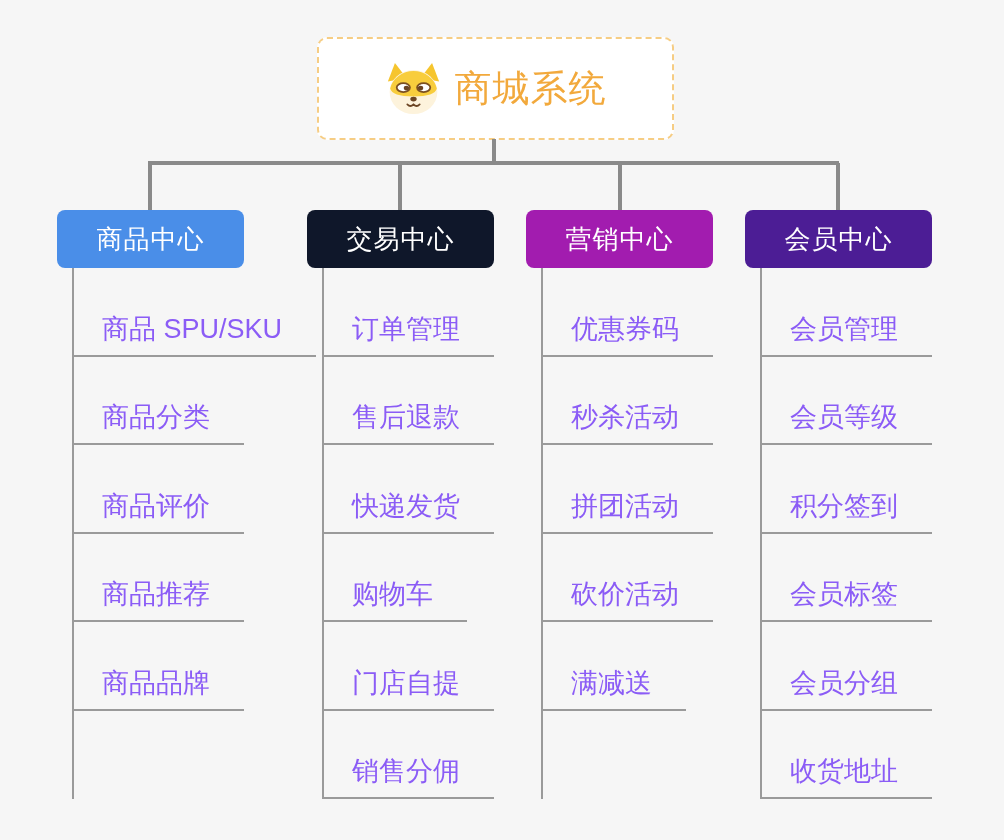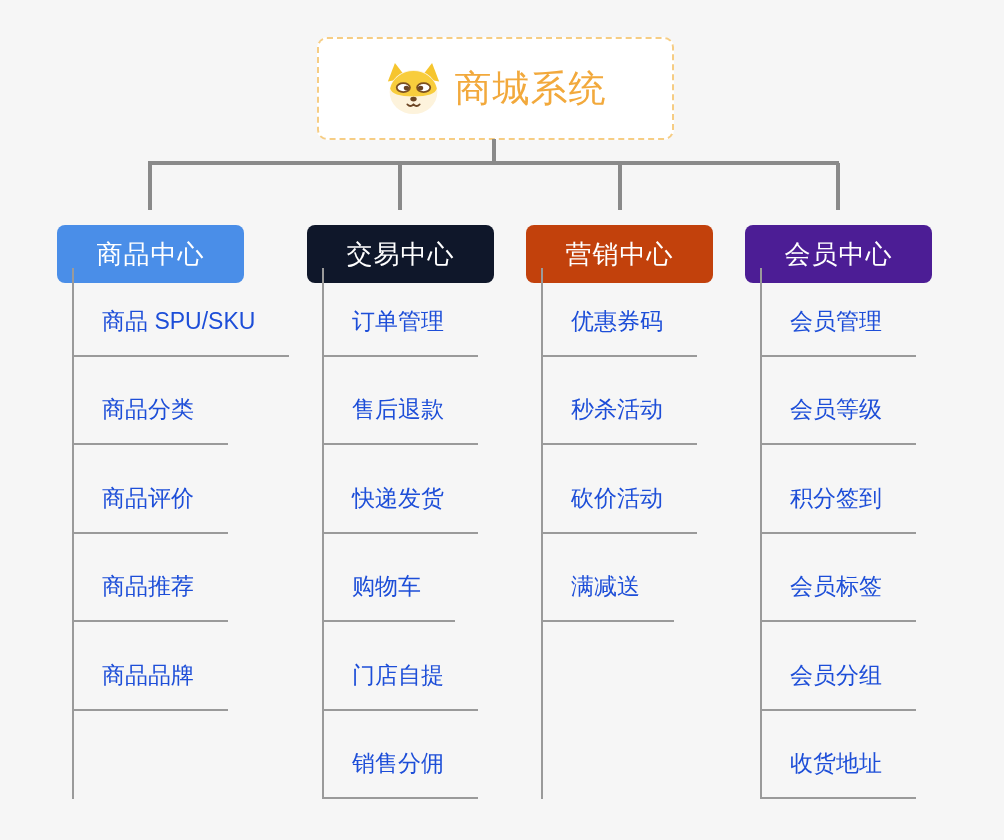--- a/index.html
+++ b/index.html
@@ -45,36 +45,35 @@
   .branch-4 { left: 745px; }
 
   .branch-head {
     position: absolute; left: 0; top: 0;
     width: 187px; height: 58px;
     border-radius: 8px;
     color: #ffffff; font-size: 26px;
     display: flex; align-items: center; justify-content: center;
     letter-spacing: 1px;
     cursor: default;
-    margin-top: 15px;
   }
 
   .branch-spine {
     position: absolute; left: 15px; top: 58px;
     width: 2px; height: 531px;
     background: #9a9a9a;
   }
 
   .branch-items { position: absolute; left: 15px; top: 58px; width: 235px; }
   .item { position: relative; height: 88.5px; }
   .item-label {
     position: absolute; left: 0; bottom: 0;
     white-space: nowrap;
-    font-size: 23px; color: #1d4ed8;
-    padding: 0 34px 18px 30px;
+    font-size: 27px; color: #8b5cf6;
+    padding: 0 34px 8px 30px;
     border-bottom: 2px solid #9a9a9a;
   }
 </style>
 </head>
 <body>
 
 <div id="canvas">
 
   <div class="root-node">
     <svg class="dog-icon" viewBox="0 0 64 60" xmlns="http://www.w3.org/2000/svg">
@@ -141,28 +140,31 @@
           <div class="item">
             <span class="item-label">门店自提</span>
           </div>
           <div class="item">
             <span class="item-label">销售分佣</span>
           </div>
         </div>
   </div>
 
   <div class="branch branch-3">
-    <div class="branch-head" style="background: #c2410c;">营销中心</div>
+    <div class="branch-head" style="background: #a21caf;">营销中心</div>
     <div class="branch-spine"></div>
     <div class="branch-items">
           <div class="item">
             <span class="item-label">优惠券码</span>
           </div>
           <div class="item">
             <span class="item-label">秒杀活动</span>
+          </div>
+          <div class="item">
+            <span class="item-label">拼团活动</span>
           </div>
           <div class="item">
             <span class="item-label">砍价活动</span>
           </div>
           <div class="item">
             <span class="item-label">满减送</span>
           </div>
         </div>
   </div>
 

